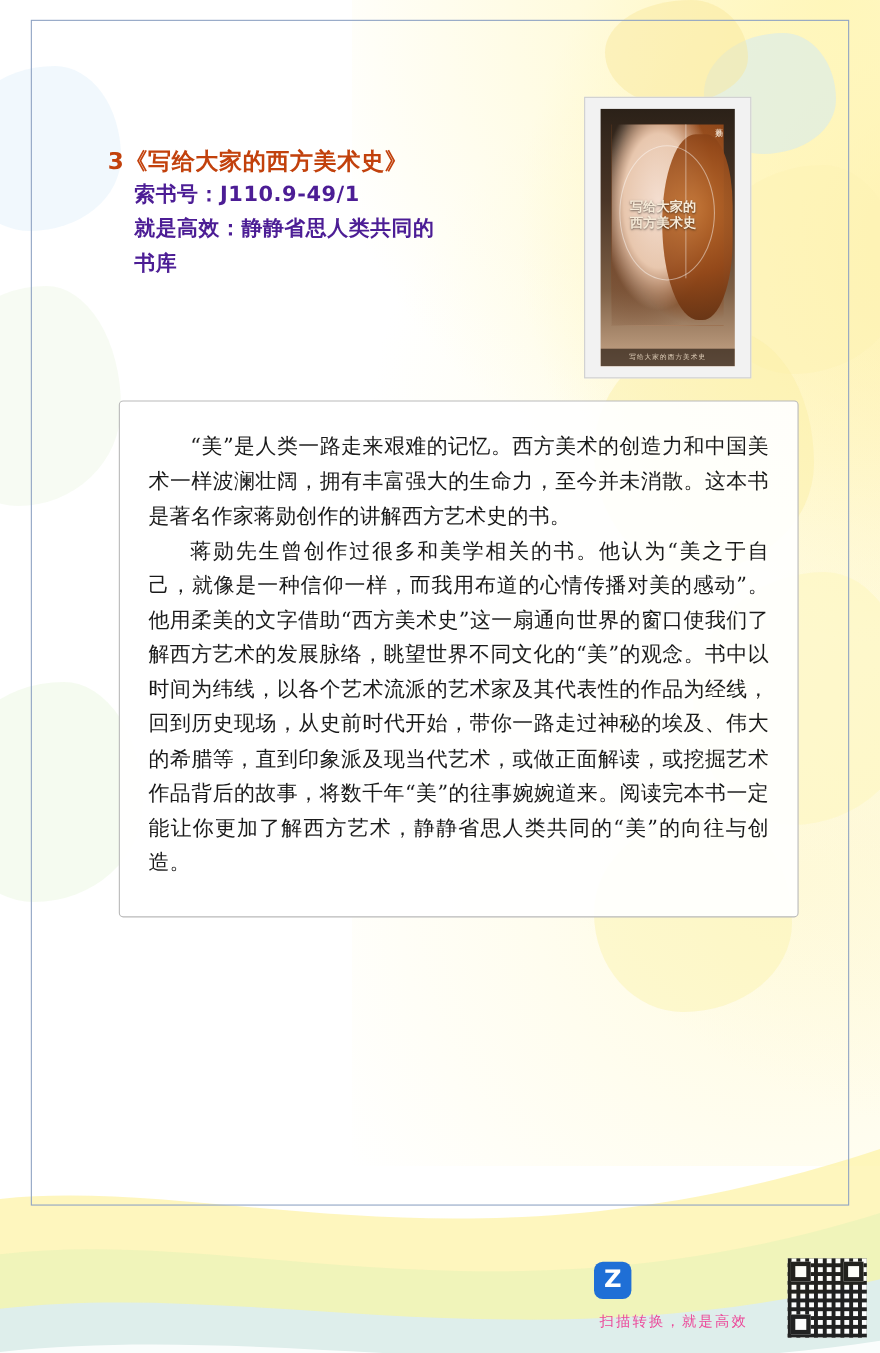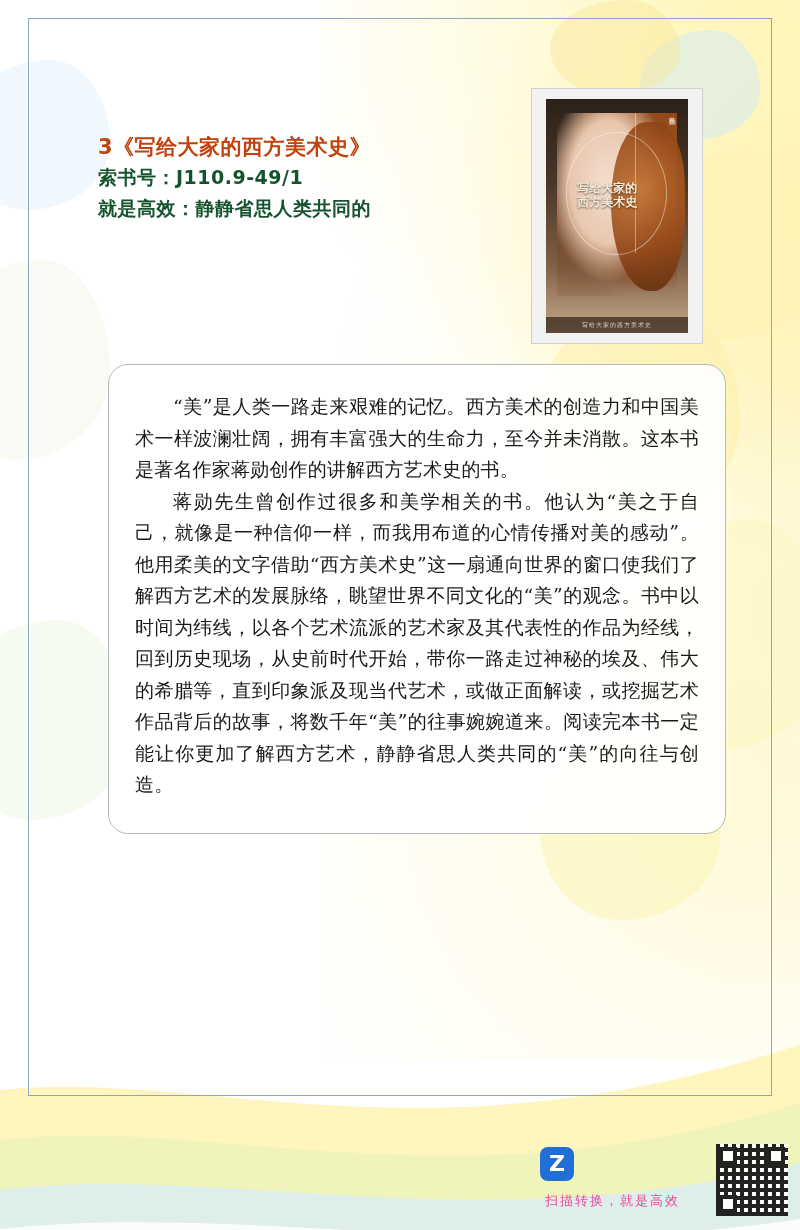--- a/index.html
+++ b/index.html
@@ -81,31 +81,32 @@
     font-size: 21px;
     font-weight: bold;
     color: #c2410c;
     line-height: 30px;
     letter-spacing: 0.5px;
   }
   .meta-line {
     font-family: "DejaVu Sans", "Liberation Sans", sans-serif;
     font-size: 19px;
     font-weight: bold;
-    color: #14532d;
+    color: #4c1d95;
     line-height: 31px;
     letter-spacing: 0.5px;
+    margin-left: 24px;
   }
 
   
   .cover-frame {
     position: absolute;
     left: 531px;
     top: 88px;
-    width: 172px;
+    width: 152px;
     height: 256px;
     background: #f2f2f2;
     border: 1px solid #cfcfcf;
     box-sizing: border-box;
     padding: 10px 14px;
   }
   .cover-art {
     position: relative;
     width: 100%;
     height: 100%;
@@ -188,21 +189,21 @@
 
   
   .text-card {
     position: absolute;
     left: 108px;
     top: 364px;
     width: 618px;
     height: 470px;
     background: rgba(255,255,255,0.92);
     border: 1px solid #b9b9b9;
-    border-radius: 20px;
+    border-radius: 4px;
     box-sizing: border-box;
     padding: 26px 26px 18px 26px;
   }
   .para {
     font-family: "DejaVu Serif", "Liberation Serif", serif;
     font-size: 19px;
     line-height: 31.5px;
     color: #1a1a1a;
     text-indent: 2em;
     margin: 0;
@@ -298,20 +299,21 @@
 <div class="page-frame"></div>
 
 <div class="header-block">
   <div class="book-title">3《写给大家的西方美术史》</div>
   <div class="meta-line">
     <span>索书号：</span><span>J110.9-49/1</span>
   </div>
   <div class="meta-line">
     <span>就是高效：</span><span>静静省思人类共同的</span>
   </div>
+  <div class="meta-line">书库</div>
 </div>
 
 <div class="cover-frame">
   <div class="cover-art">
     <div class="cover-face"></div>
     <div class="cover-hair"></div>
     <div class="cover-circle"></div>
     <div class="cover-vline"></div>
     <div class="cover-author">蒋勋</div>
     <div class="cover-maintitle">写给大家的<br>西方美术史</div>

